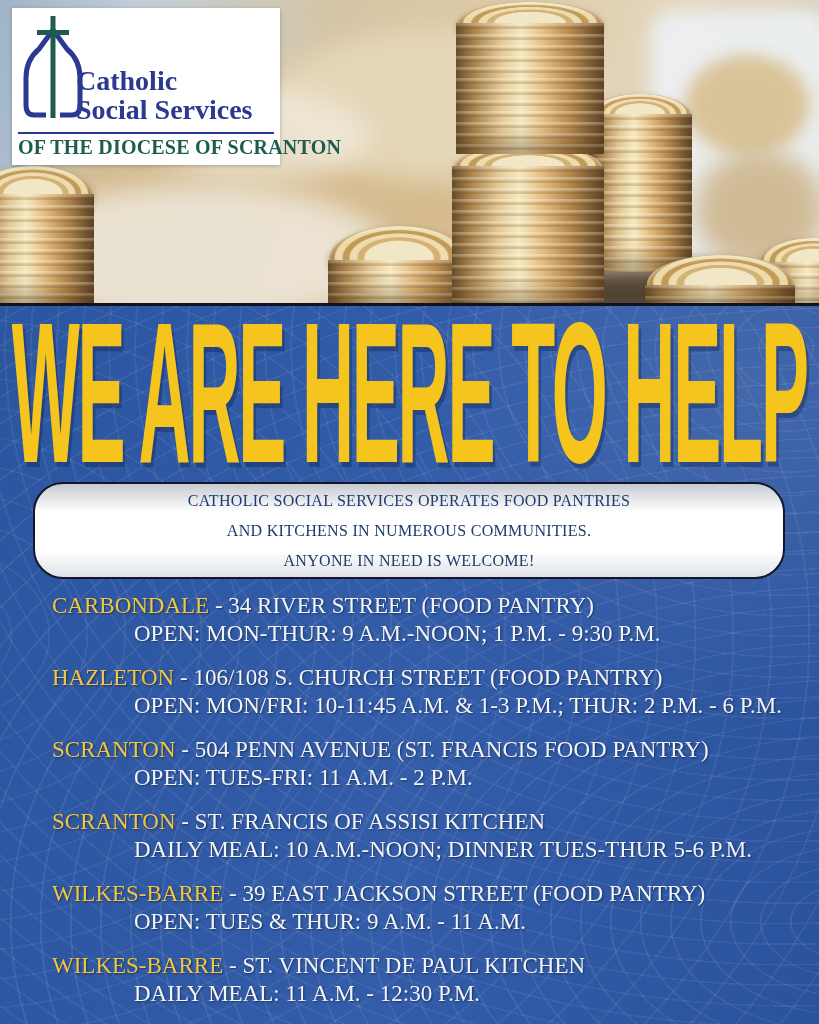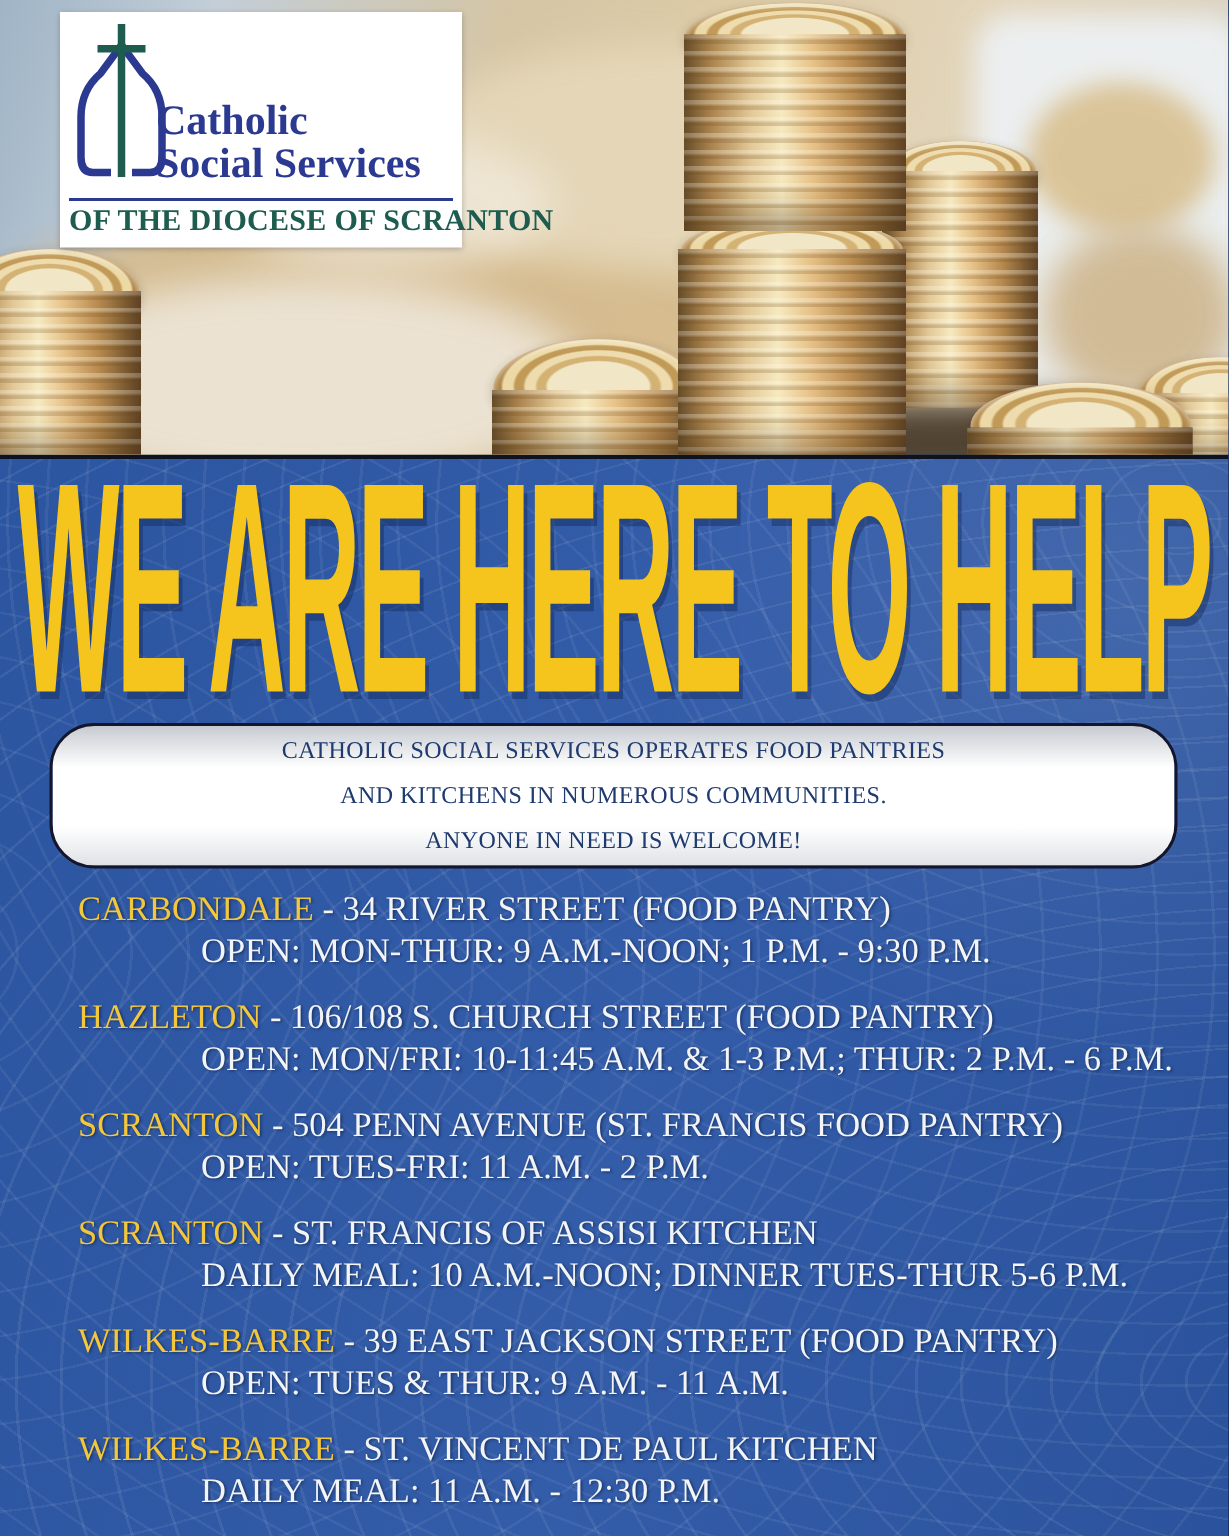--- a/index.html
+++ b/index.html
@@ -41,21 +41,21 @@
   .can .lid{
     position:absolute;left:1%;right:1%;top:0;border-radius:50%;
     background:
       radial-gradient(ellipse at 50% 48%, #f1e6c6 0 34%, #d3b273 36% 41%, #eedcae 43% 49%, #c19a58 51% 56%, #ecd9a6 58% 64%, #b08547 66% 71%, #e3cf9b 73% 79%, #9c743c 81% 100%);
     box-shadow:0 3px 7px rgba(60,40,10,.30), inset 0 2px 4px rgba(255,255,255,.55);
   }
 
   
   .logo-box{
     position:absolute;left:12px;top:8px;width:268px;height:157px;background:#ffffff;
-    box-shadow:0 1px 4px rgba(0,0,0,.25); z-index:10;margin-left:28px;
+    box-shadow:0 1px 4px rgba(0,0,0,.25); z-index:10;
   }
   .logo-mark{position:absolute;left:10px;top:6px;}
   .logo-names{position:absolute;left:64px;top:58px;color:#2b3990;font-weight:bold;font-size:28px;line-height:29px;font-family:"Liberation Serif",serif;}
   .logo-banner{
     position:absolute;left:6px;right:6px;top:124px;border-top:2px solid #2b3990;padding-top:2px;
     color:#1d5c4f;font-weight:bold;font-size:20px;letter-spacing:.2px;text-align:center;
     font-family:"Liberation Serif",serif;white-space:nowrap;
   }
 
   

